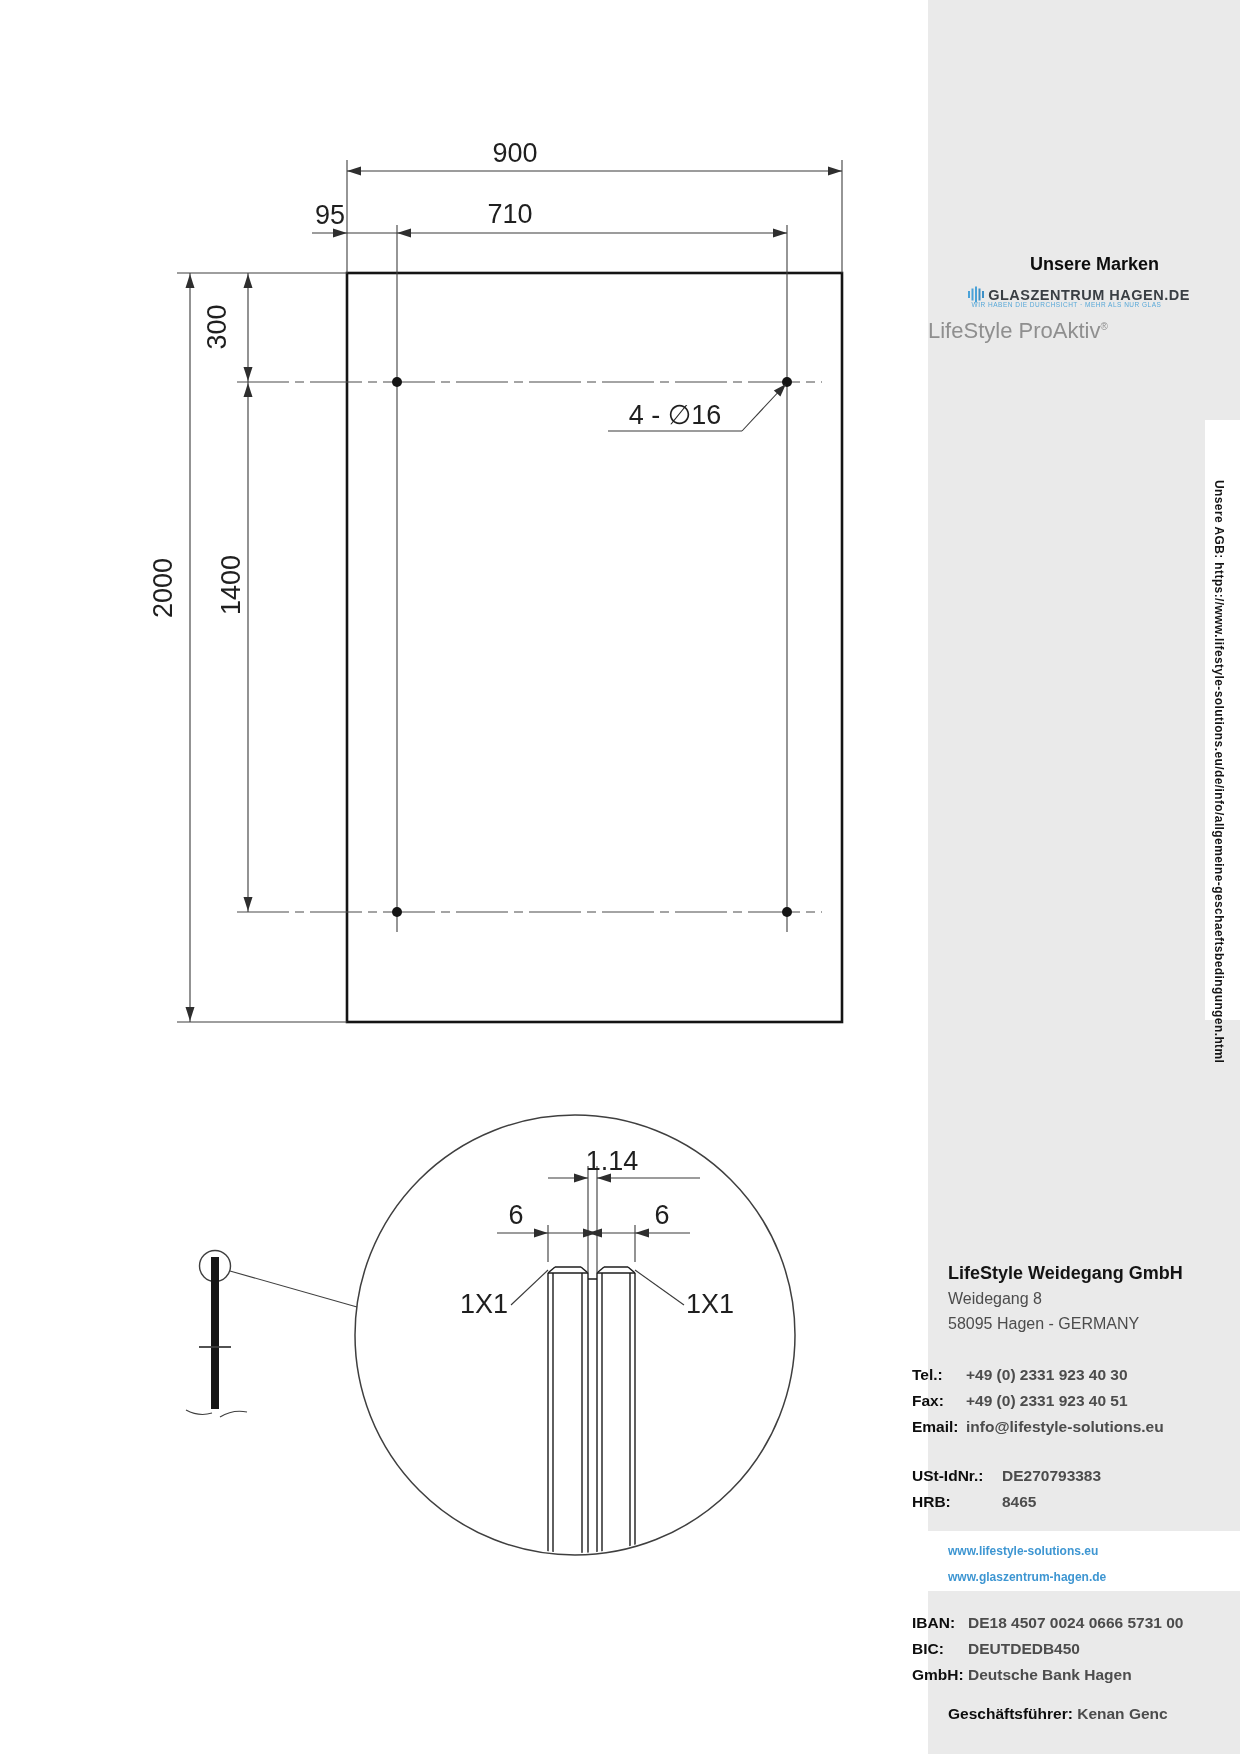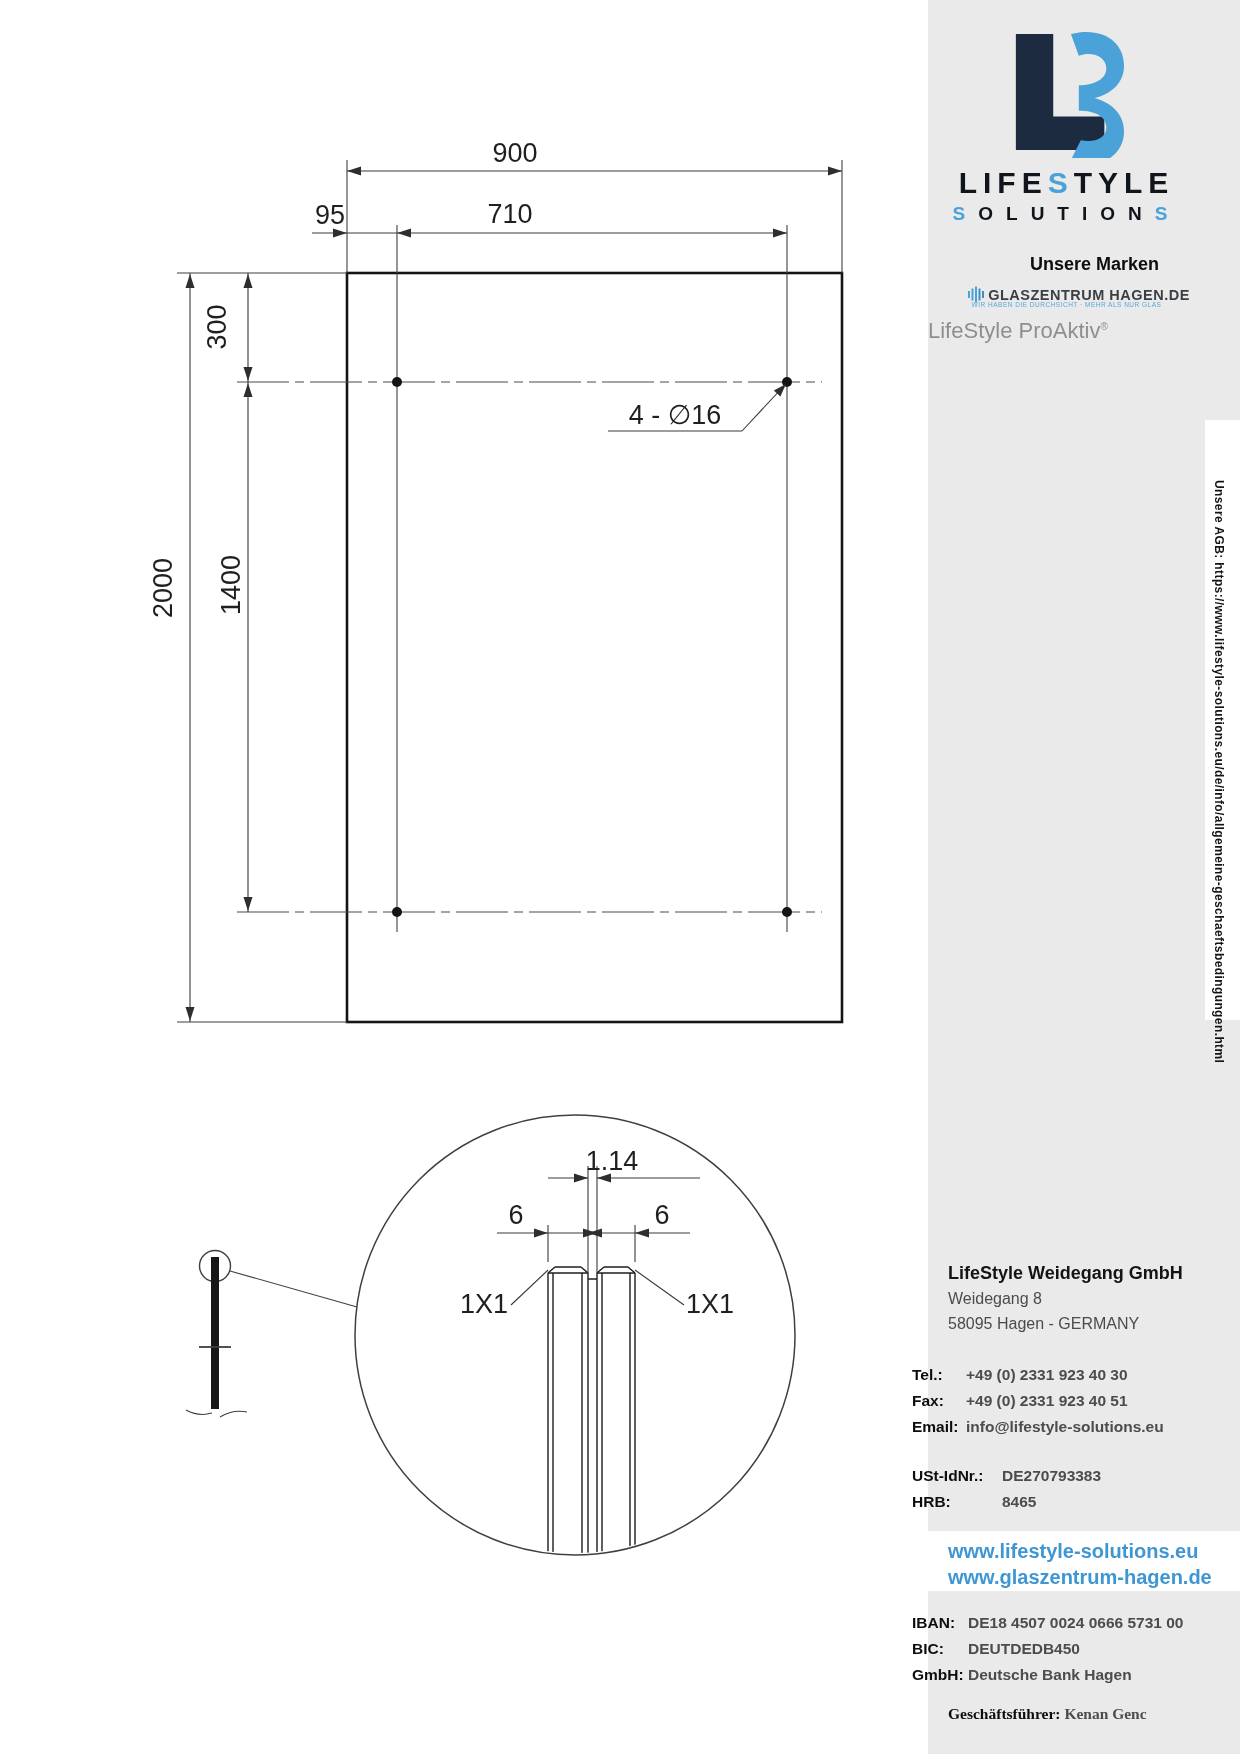--- a/index.html
+++ b/index.html
@@ -30,24 +30,24 @@
 
   .rows{position:absolute;left:912px;width:285px;}
   .row{display:flex;font-size:15.5px;font-weight:bold;line-height:26px;}
   .row .lbl{color:#0d0d0d;flex:0 0 auto;}
   .row .val{color:#4c4c4c;}
   .contact-rows{top:1362px;}
   .contact-rows .lbl{width:54px;}
   .reg-rows{top:1463px;}
   .reg-rows .lbl{width:90px;}
   .links{position:absolute;left:948px;top:1538px;}
-  .links .lnk{display:block;font-size:20px;font-weight:bold;color:#3e96d2;line-height:26px;text-decoration:none;}
+  .links .lnk{display:block;font-size:12px;font-weight:bold;color:#3e96d2;line-height:26px;text-decoration:none;}
   .bank-rows{top:1610px;}
   .bank-rows .lbl{width:56px;}
-  .ceo-row{position:absolute;left:948px;top:1701px;font-size:15.5px;font-weight:bold;line-height:26px;font-family:Liberation Serif, serif;}
+  .ceo-row{position:absolute;left:948px;top:1701px;font-size:15.5px;font-weight:bold;line-height:26px;}
   .ceo-row .lbl{color:#0d0d0d;}
   .ceo-row .val{color:#4c4c4c;}
 
   
   svg.drawing{position:absolute;left:0;top:0;}
   .thin{stroke:#3f3f3f;stroke-width:1.1;fill:none;}
   .dimln{stroke:#3a3a3a;stroke-width:1.1;fill:none;}
   .heavy{stroke:#141414;stroke-width:2.6;fill:none;}
   .pane{stroke:#1c1c1c;stroke-width:1.4;fill:none;}
   .arr{fill:#2e2e2e;stroke:none;}
@@ -179,28 +179,20 @@
     <text class="dimtx" x="516" y="1224" text-anchor="middle">6</text>
     <text class="dimtx" x="662" y="1224" text-anchor="middle">6</text>
     <text class="dimtx" x="484" y="1313" text-anchor="middle">1X1</text>
     <text class="dimtx" x="710" y="1313" text-anchor="middle">1X1</text>
   </svg>
 
   <div class="sidebar-bg"></div>
   <div class="agb-strip"></div>
   <div class="white-band"></div>
 
-  <div class="logo-block">
-    <svg class="logo-mark" viewBox="0 0 120 130">
-      <path d="M8,4 h38 v84 h52 v34 h-90 z" fill="#1c2b40"></path>
-      <path d="M64,4 c32,-8 54,8 54,32 c0,18 -13,29 -30,33 c18,5 30,17 30,34 c0,27 -28,40 -56,33 l12,-24 c17,3 26,-4 26,-13 c0,-11 -11,-17 -28,-17 v-26 c17,0 28,-7 28,-17 c0,-11 -13,-18 -28,-13 z" fill="#4aa2d8"></path>
-    </svg>
-    <div class="logo-word1"><span>LIFE</span><span class="blue">S</span><span>TYLE</span></div>
-    <div class="logo-word2"><span class="blue">S</span><span>OLUTION</span><span class="blue">S</span></div>
-  </div>
 
   <div class="brand-heading">Unsere Marken</div>
 
   <div class="gz-row"><svg width="18" height="20" viewBox="0 0 18 20">
         <rect x="1" y="7" width="2" height="7" fill="#4aa2d8"></rect>
         <rect x="4.5" y="4.5" width="2" height="12" fill="#4aa2d8"></rect>
         <rect x="8" y="2.5" width="2" height="16" fill="#4aa2d8"></rect>
         <rect x="11.5" y="4.5" width="2" height="12" fill="#3d8fc6"></rect>
         <rect x="15" y="7" width="2" height="7" fill="#3d8fc6"></rect>
       </svg><span>GLASZENTRUM HAGEN.DE</span></div>

